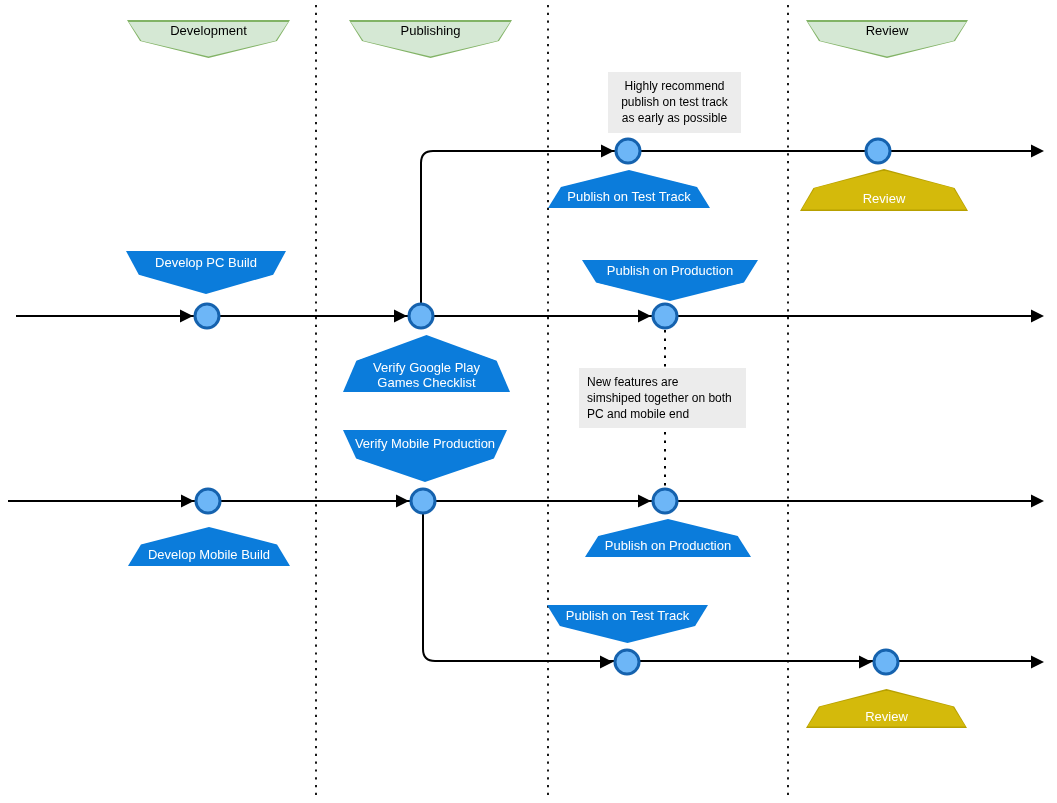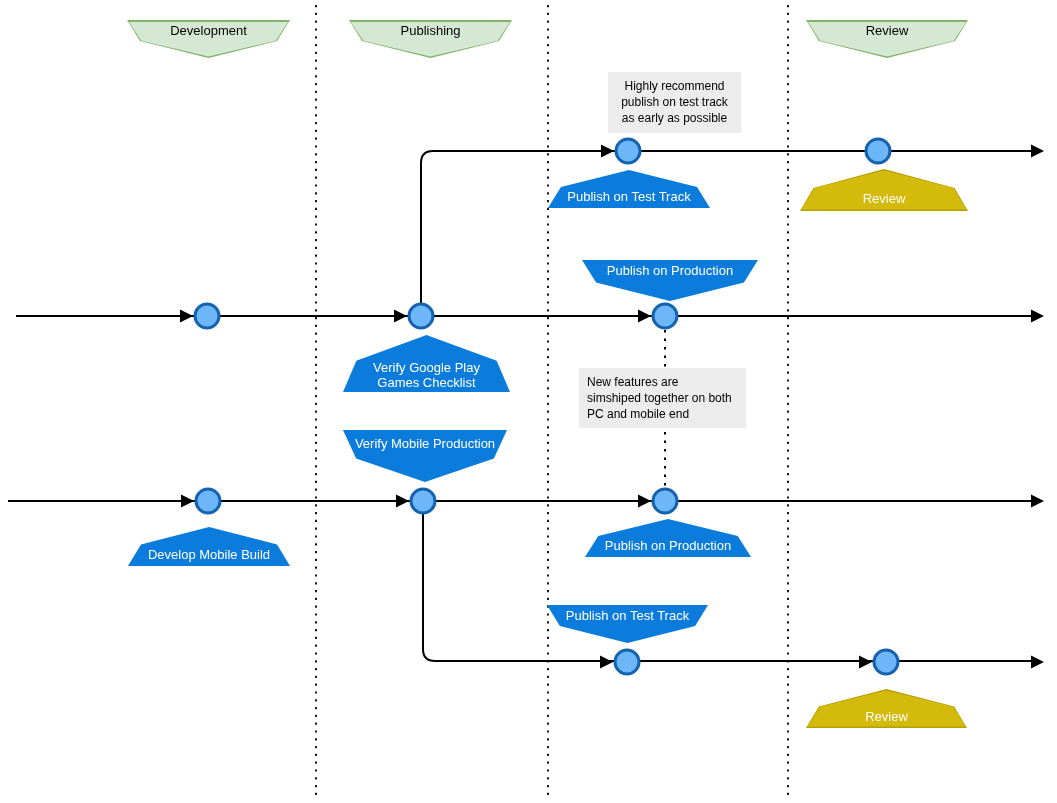--- a/index.html
+++ b/index.html
@@ -111,20 +111,25 @@
     <div class="label">Review</div>
   </div>
 
   <div class="note center" style="left:608px;top:72px;width:133px;height:61px;">Highly recommend
 publish on test track
 as early as possible</div>
   <div class="note" style="left:579px;top:368px;width:167px;height:60px;">New features are
 simshiped together on both
 PC and mobile end</div>
 
+  <div class="pennant action down" style="left:126px;top:251px;width:160px;height:43px;">
+    <div class="border"></div>
+    <div class="fill"></div>
+    <div class="label">Develop PC Build</div>
+  </div>
 
   <div class="pennant action up" style="left:548px;top:170px;width:162px;height:38px;">
     <div class="border"></div>
     <div class="fill"></div>
     <div class="label">Publish on Test Track</div>
   </div>
 
   <div class="pennant action down" style="left:582px;top:260px;width:176px;height:41px;">
     <div class="border"></div>
     <div class="fill"></div>

